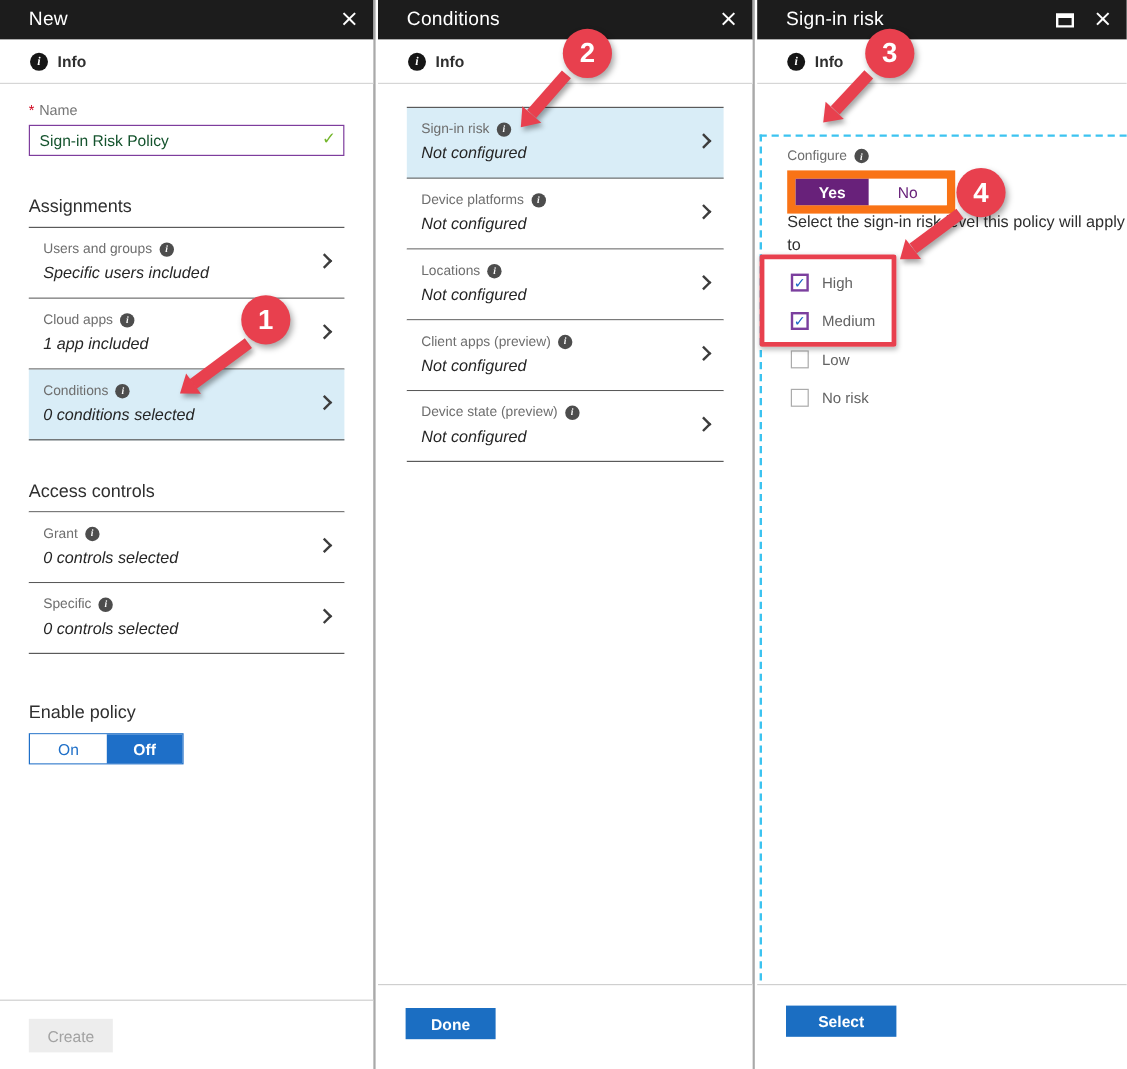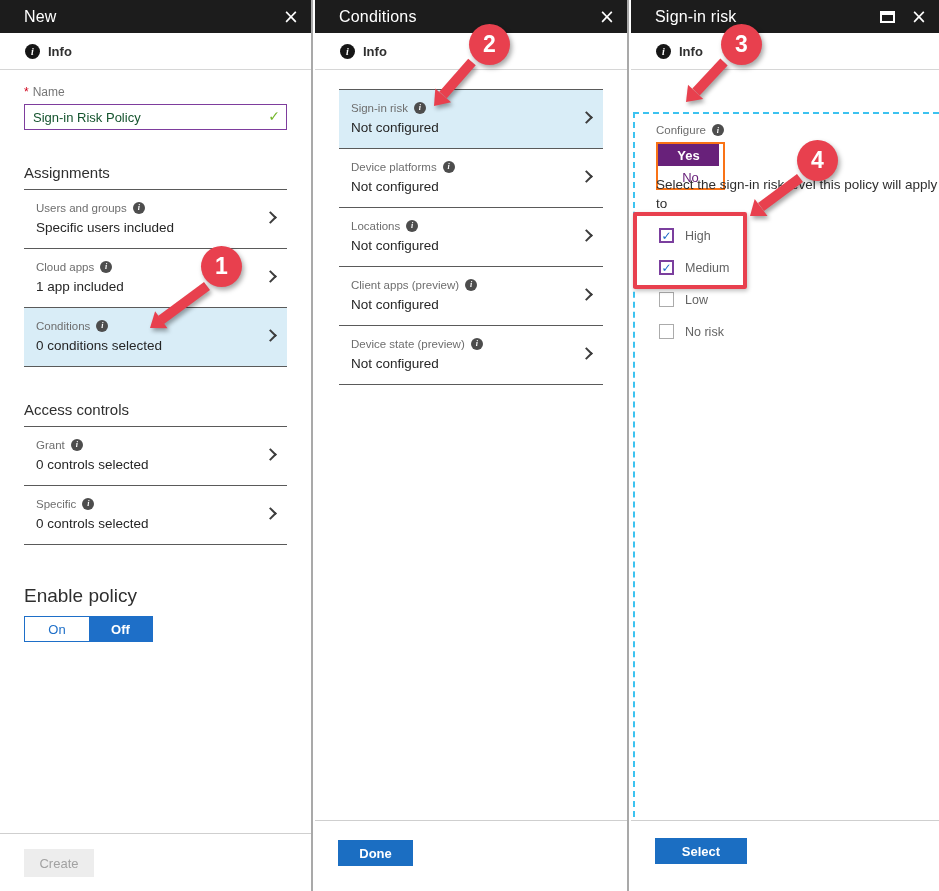--- a/index.html
+++ b/index.html
@@ -39,21 +39,21 @@
 
   
   .rows { margin:0 24px; }
   .rows.with-top { border-top:1px solid #5a5a5a; }
   .row {
     position:relative; border-bottom:1px solid #5a5a5a;
     padding:11px 26px 12px 12px; cursor:pointer; background:#fff;
   }
   .row.hl { background:#d9edf7; }
   .row-label { display:flex; align-items:center; gap:6px; font-size:11.5px; color:#6e6e6e; line-height:14px; }
-  .row-value { margin-top:5px; font-size:13.5px; color:#262626; line-height:16px; }
+  .row-value { margin-top:5px; font-size:13.5px; color:#262626; line-height:16px;font-style:italic; }
   .dot-info {
     width:12px; height:12px; border-radius:50%; background:#4d4d4d; color:#fff;
     font-size:8px; font-weight:bold; font-style:italic; flex:0 0 auto;
     font-family:"Liberation Serif",serif;
     display:flex; align-items:center; justify-content:center;
   }
   .chevron-right {
     position:absolute; right:12px; top:50%;
     width:9px; height:9px; margin-top:-6px;
     border-top:2px solid #3c3c3c; border-right:2px solid #3c3c3c;
@@ -73,21 +73,21 @@
   .name-input {
     width:100%; height:26px; border:1px solid #7e3d9d; background:#fff;
     padding:0 26px 0 8px; font-size:13px; color:#14532d;
     font-family:"Liberation Sans","DejaVu Sans",sans-serif; outline:none;
   }
   .valid-check {
     position:absolute; right:7px; top:4px; color:#74b62c; font-weight:bold;
     font-size:14px; font-family:"DejaVu Sans",sans-serif;
   }
 
-  .enable-title { margin:40px 24px 0; font-size:19px; color:#2f2f2f; }
+  .enable-title { margin:40px 24px 0; font-size:15px; color:#2f2f2f; }
   .toggle { display:inline-flex; margin:9px 24px 0; border:1px solid #1e6fc8; }
   .toggle-btn {
     height:24px; display:flex; align-items:center; justify-content:center;
     font-size:13px; cursor:pointer;
   }
   .toggle-on  { width:64px; background:#fff; color:#1e6fc8; }
   .toggle-off { width:63px; background:#1e6fc8; color:#fff; font-weight:bold; }
 
   .panel-footer { position:absolute; left:0; right:0; bottom:0; background:#fff; border-top:1px solid #cfcfcf; }
   #footer-new { top:833px; }
@@ -107,21 +107,21 @@
 
   
   #risk-content { position:relative; height:750px; }
   .dashed-region {
     position:absolute; left:2px; top:42px; width:306px; height:745px;
     border-left:2px dashed #3cc3f0; border-top:2px dashed #3cc3f0;
     pointer-events:none;
   }
   .configure-block { position:absolute; left:25px; top:54px; }
   .configure-label { display:flex; align-items:center; gap:6px; font-size:11.5px; color:#6e6e6e; }
-  .toggle-purple { display:inline-flex; margin-top:6px; border:2px solid #f97316;flex-direction:column; }
+  .toggle-purple { display:inline-flex; margin-top:6px; border:7px solid #f97316; }
   .tp-btn { height:22px; display:flex; align-items:center; justify-content:center; font-size:13px; cursor:pointer; }
   .tp-yes { width:61px; background:#68217a; color:#fff; font-weight:bold; }
   .tp-no  { width:65px; background:#fff; color:#68217a; }
 
   .risk-desc { position:absolute; left:25px; top:106px; width:292px; font-size:13.5px; color:#2f2f2f; line-height:1.4; }
 
   .checkbox-list { position:absolute; left:28px; top:158px; }
   .cb-row { display:flex; align-items:center; gap:11px; height:15px; margin-bottom:17px; cursor:pointer; }
   .cb-box {
     width:15px; height:15px; background:#fff; border:1px solid #ababab;

